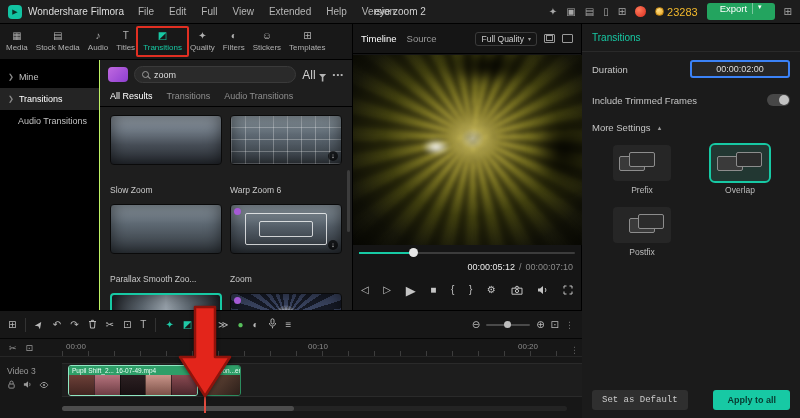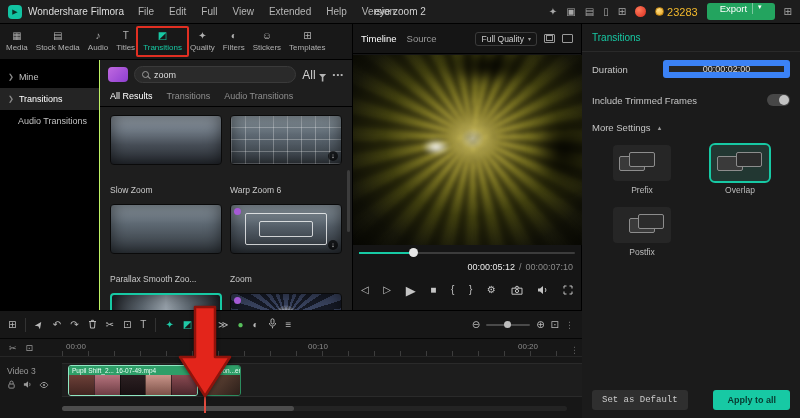--- a/index.html
+++ b/index.html
@@ -120,21 +120,21 @@
     align-items:center;justify-content:space-between;color:#c4c4c4}
   .tr-ic{font-size:10px;line-height:1}
   .tr-ic.big{font-size:13px}
   .tr-svg{display:inline-flex}
 
   
   .props{position:absolute;top:24px;left:582px;width:218px;height:394px;background:#1b1b1b}
   .props-head{height:28px;display:flex;align-items:center;padding:0 10px;color:#17c9a4;
     border-bottom:1px solid #2a2a2a;font-size:10px}
   .prow{display:flex;align-items:center;padding:8px 10px;color:#c6c6c6;font-size:9.5px}
-  .dur-box{margin-left:auto;width:127px;height:18px;background:#262626;border:6px solid #3b82f6;
+  .dur-box{margin-left:auto;width:100px;height:18px;background:#262626;border:2px solid #3b82f6;
     border-radius:3px;color:#ddd;display:flex;align-items:center;justify-content:center;font-size:9px}
   .toggle{margin-left:auto;width:23px;height:12px;border-radius:6px;background:#474747;position:relative}
   .toggle .knob{position:absolute;right:1px;top:1px;width:10px;height:10px;border-radius:50%;background:#c2c2c2}
   .arrow-up{margin-left:7px;font-size:7px;color:#9a9a9a}
   .modes{display:grid;grid-template-columns:1fr 1fr;gap:12px 6px;padding:4px 14px}
   .mode{display:flex;flex-direction:column;align-items:center;gap:4px;color:#bdbdbd;font-size:8.5px}
   .mthumb{width:58px;height:36px;background:#262626;border-radius:4px;position:relative}
   .mode.selected .mthumb{outline:2px solid #17c9a4;background:#223732}
   .mr{position:absolute;width:26px;height:15px;border:1px solid #8d8d8d;background:#3a3a3a;border-radius:2px}
   .mrA{left:6px;top:11px}

